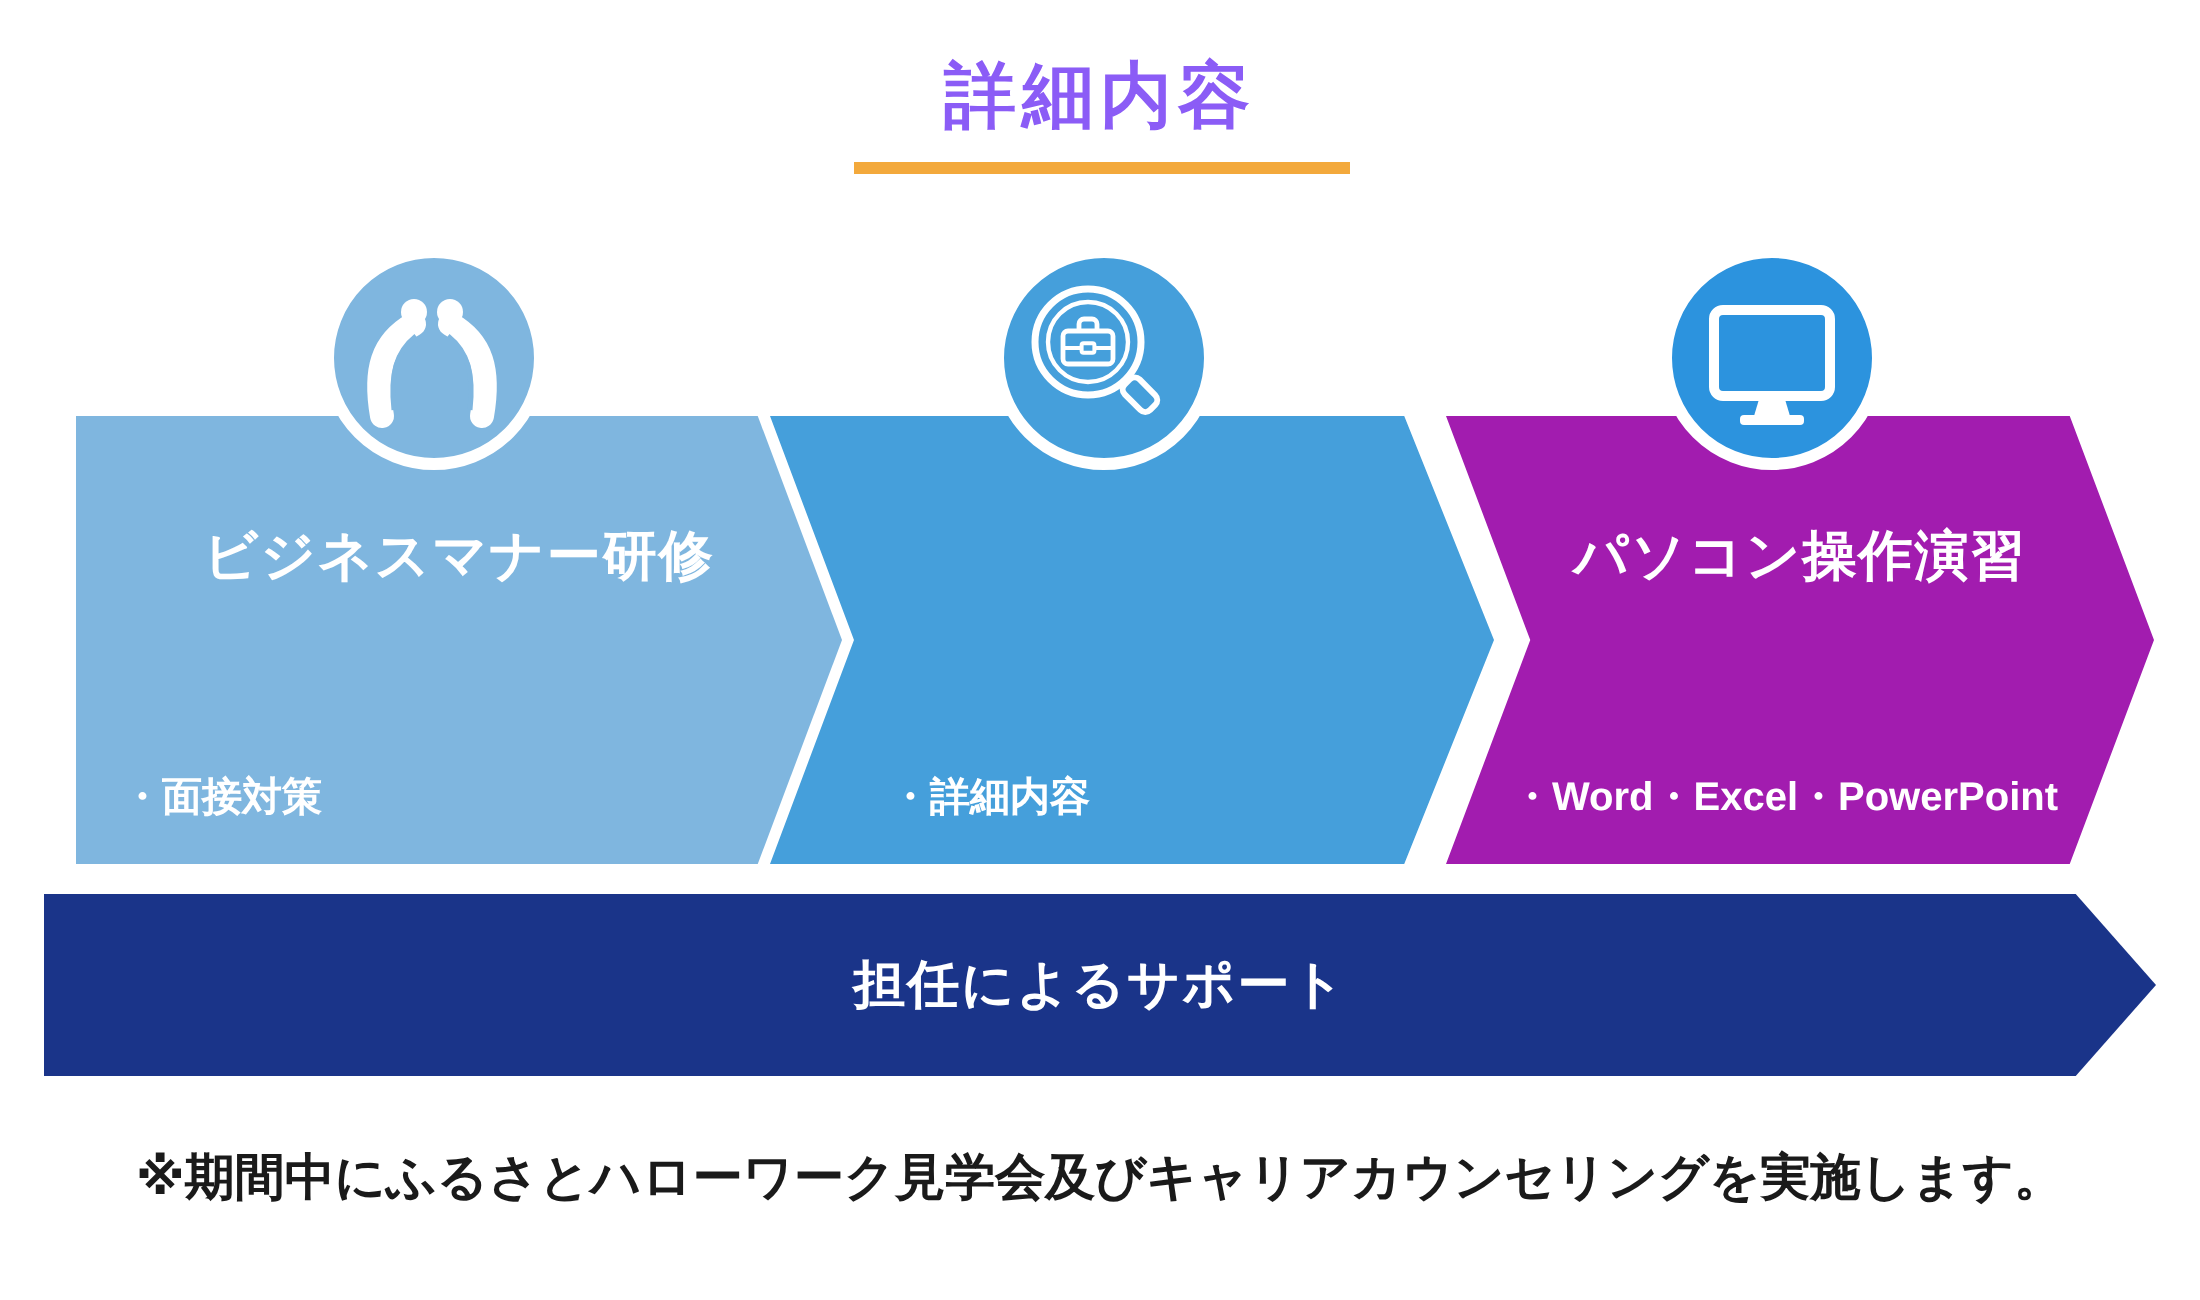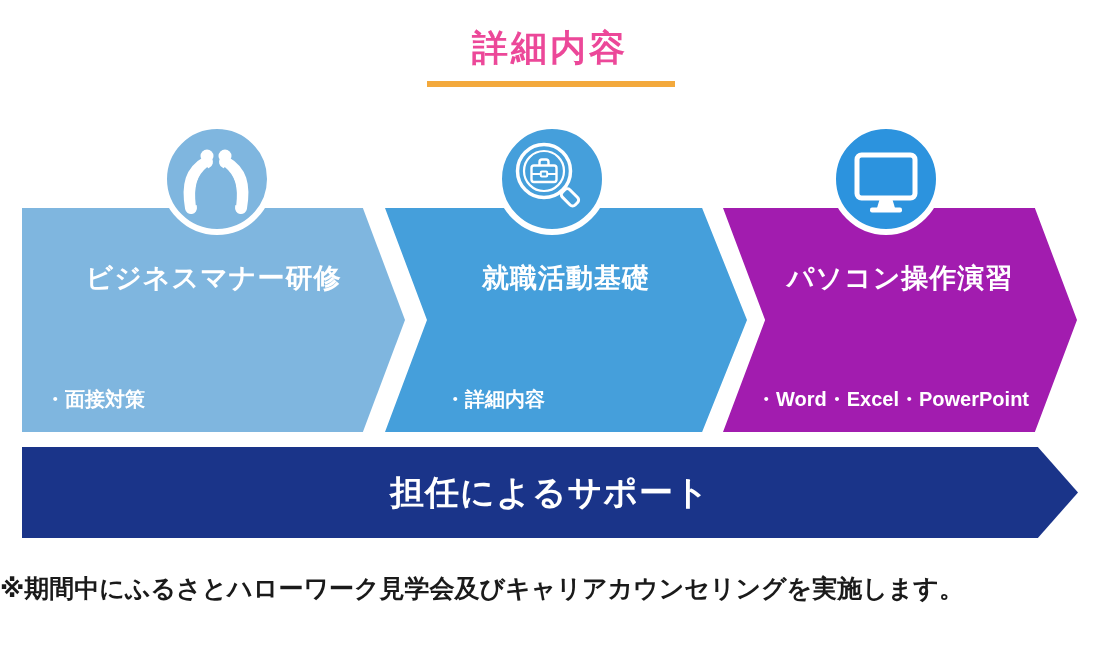--- a/index.html
+++ b/index.html
@@ -1,67 +1,66 @@
 <!DOCTYPE html>
 <html><head>
 <meta charset="utf-8">
 <style>
   * { margin:0; padding:0; box-sizing:border-box; }
   html,body { width:1100px; height:650px; background:#ffffff;
     font-family:"Liberation Sans","DejaVu Sans",sans-serif; }
   .canvas { position:relative; width:1100px; height:650px; background:#fff; overflow:hidden; }
 
   .page-title { position:absolute; top:24px; left:0; width:1100px; text-align:center;
-    font-size:36px; font-weight:bold; color:#ec4899; letter-spacing:3px; }
+    font-size:36px; font-weight:bold; color:#8b5cf6; letter-spacing:3px; }
   .title-underline { position:absolute; top:81px; left:427px; width:248px; height:6px; }
 
   .chevron { position:absolute; top:208px; height:224px; }
-  .chev1 { left:22px;  width:383px; clip-path:polygon(0 0, 89% 0, 100% 50%, 89% 100%, 0 100%);font-family:Liberation Serif, serif; }
+  .chev1 { left:38px;  width:383px; clip-path:polygon(0 0, 89% 0, 100% 50%, 89% 100%, 0 100%);font-family:Liberation Serif, serif; }
   .chev2 { left:385px; width:362px; clip-path:polygon(0 0, 87.6% 0, 100% 50%, 87.6% 100%, 0 100%, 11.6% 50%); }
   .chev3 { left:723px; width:354px; clip-path:polygon(0 0, 88.1% 0, 100% 50%, 88.1% 100%, 0 100%, 11.9% 50%); }
 
   .step-title { position:absolute; top:52px; left:0; width:100%; text-align:center;
     font-size:27px; font-weight:bold; color:#ffffff; letter-spacing:1px; }
   .bullets { position:absolute; top:104px; font-size:20px; font-weight:bold;
     color:#ffffff; line-height:35px; white-space:pre; }
   .chev1 .bullets { left:23px; }
   .chev2 .bullets { left:60px; }
   .chev3 .bullets { left:33px; }
 
   .icon-circle { position:absolute; top:123px; width:112px; height:112px; border-radius:50%;
     border:6px solid #ffffff; display:flex; align-items:center; justify-content:center; }
   .circ1 { left:161px; } .circ2 { left:496px; } .circ3 { left:830px; }
   .icon-circle svg { width:100px; height:100px; display:block; }
 
   .support-bar { position:absolute; top:447px; left:22px; width:1056px; height:91px;
     clip-path:polygon(0 0, 96.2% 0, 100% 50%, 96.2% 100%, 0 100%);
     display:flex; align-items:center; justify-content:center; }
-  .support-label { font-size:34px; font-weight:bold; color:#ffffff; letter-spacing:1px; }
+  .support-label { font-size:26px; font-weight:bold; color:#ffffff; letter-spacing:1px; }
 
-  .footnote { position:absolute; top:572px; left:0; width:1100px; 
+  .footnote { position:absolute; top:572px; left:0; width:1100px; text-align:center;
     font-size:25px; font-weight:bold; color:#1a1a1a; }
 </style>
 </head>
 <body>
 
 <div class="canvas">
 
   <div class="page-title">詳細内容</div>
   <div class="title-underline" style="background: rgb(243, 169, 60);"></div>
 
   <div class="chevron chev1" style="background: rgb(127, 182, 223);">
     <div class="step-title">ビジネスマナー研修</div>
     <div class="bullets">
       <div>・面接対策</div>
       <div>・接遇マナー　等</div>
     </div>
   </div>
 
   <div class="chevron chev2" style="background: rgb(69, 159, 219);">
-    <div class="step-title">就職活動基礎</div>
     <div class="bullets">
       <div>・詳細内容</div>
       <div>・履歴書、職務経歴書の</div>
       <div>　書き方　等</div>
     </div>
   </div>
 
   <div class="chevron chev3" style="background: #a21caf;">
     <div class="step-title">パソコン操作演習</div>
     <div class="bullets">

